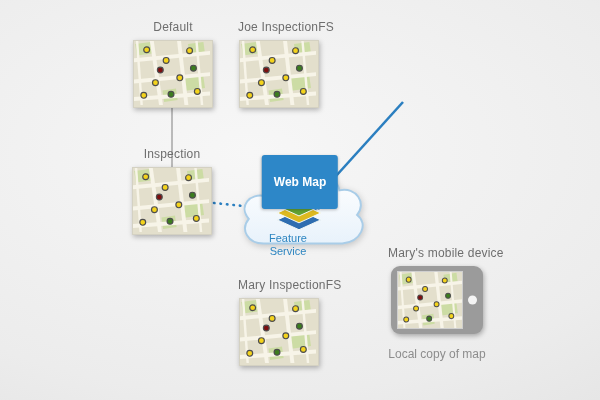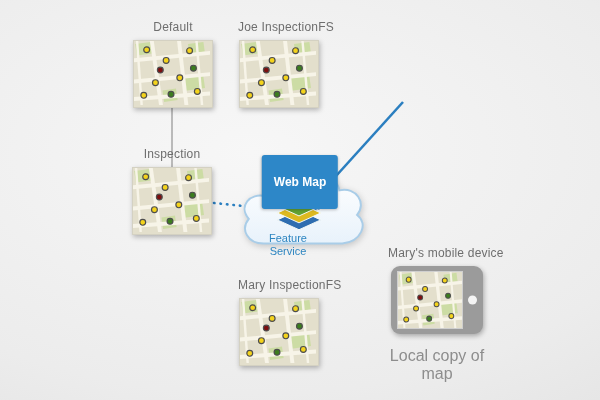--- a/index.html
+++ b/index.html
@@ -42,21 +42,21 @@
     background:#2d87c8;color:#fff;font-size:12px;font-weight:700;
     padding:20px 12px;border-radius:3px;white-space:nowrap;z-index:3;
     box-shadow:0 1px 3px rgba(0,0,0,.25);
   }
   .cloud-svg{position:absolute;left:0;top:22px;z-index:1;
     filter:drop-shadow(1px 2px 3px rgba(0,0,0,.18));}
   .fs-label{
     position:absolute;left:16px;top:94px;width:72px;z-index:2;
     color:#2e86c1;font-size:11px;line-height:1.15;text-align:center;
   }
-  .caption{font-size:16px;color:#8d8d8d;margin-top:9px;}
+  .caption{font-size:12px;color:#8d8d8d;margin-top:9px;}
 </style>
 </head>
 <body>
 
 <div class="stage">
 
   <svg width="0" height="0" style="position:absolute" aria-hidden="true">
     <defs>
       <symbol id="maptile" viewBox="0 0 78 66" preserveAspectRatio="none">
         <rect width="78" height="66" fill="#e3dfcc"></rect>

